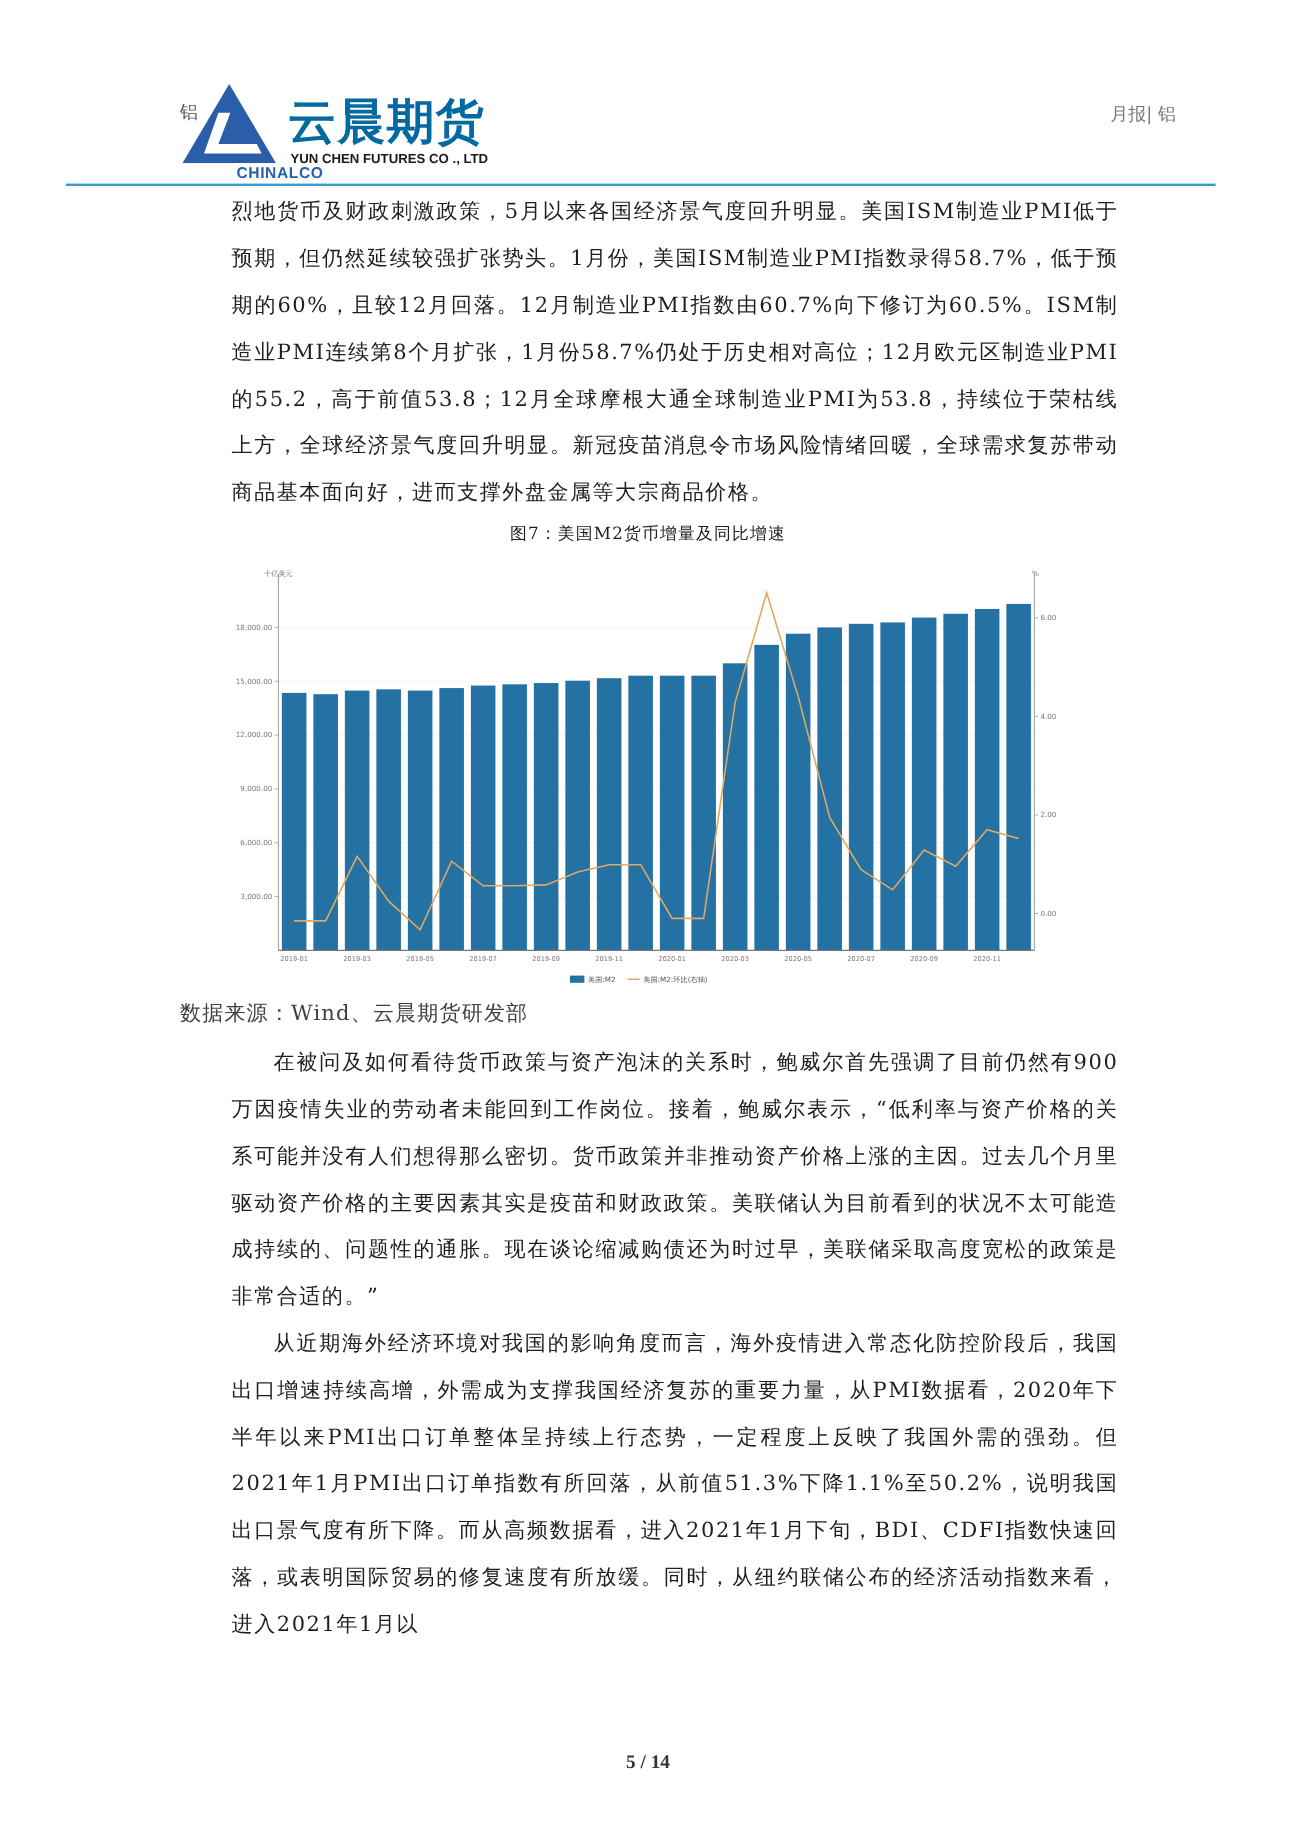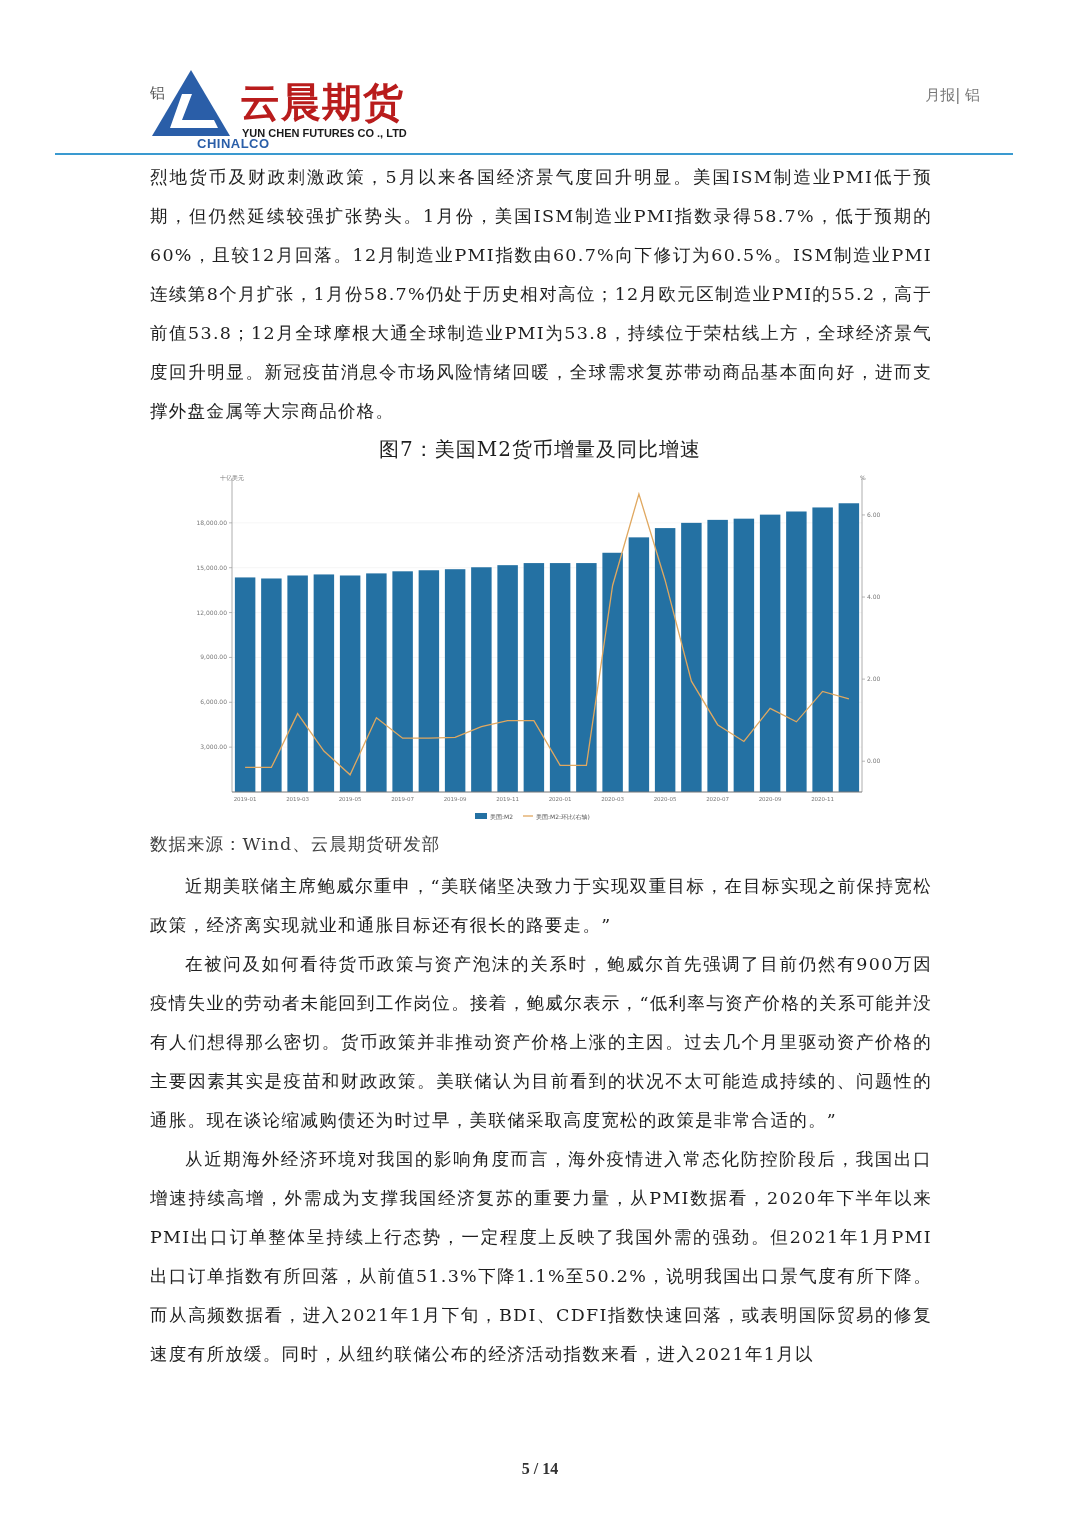--- a/index.html
+++ b/index.html
@@ -3,30 +3,30 @@
 <meta charset="utf-8">
 <style>
   * { box-sizing: border-box; margin: 0; padding: 0; }
   html, body { width: 1080px; height: 1526px; background: #ffffff; }
   body { position: relative; font-family: "DejaVu Sans", "Liberation Sans", sans-serif; color: #222; overflow: hidden; }
 
   .header { position: absolute; left: 0; top: 0; width: 1080px; height: 160px; }
   .logo-small-tag { position: absolute; left: 150px; top: 84px; font-size: 15px; color: #555; }
   .logo-tri { position: absolute; left: 152px; top: 70px; width: 78px; height: 66px; }
   .logo-chinalco { position: absolute; left: 154px; top: 136px; font-size: 13px; font-weight: bold; color: #2a5ea8; letter-spacing: 0.5px; font-family: "Liberation Sans", sans-serif; margin-left: 43px; }
-  .logo-cn { position: absolute; left: 240px; top: 80px; font-size: 40px; font-weight: bold; color: #b91c1c; letter-spacing: 1px; line-height: 44px; }
+  .logo-cn { position: absolute; left: 240px; top: 80px; font-size: 40px; font-weight: bold; color: #0369a1; letter-spacing: 1px; line-height: 44px; }
   .logo-en { position: absolute; left: 242px; top: 127px; font-size: 11px; font-weight: bold; color: #1a1a1a; font-family: "Liberation Sans", sans-serif; }
   .header-right { position: absolute; right: 100px; top: 86px; font-size: 15px; color: #777; }
   .header-line { position: absolute; left: 55px; top: 153px; width: 958px; height: 2px; background: #3a9ad0; }
 
   .body-text { position: absolute; left: 150px; width: 782px; font-size: 17.5px; line-height: 39px; color: #1e1e1e; font-family: "DejaVu Serif", "Liberation Serif", serif; text-align: justify; letter-spacing: 1.3px; }
-  .para { text-indent: 0; }
+  .para { text-indent: 0; margin-left: 43px; }
   .para.indent { text-indent: 2em; }
 
-  .fig-caption { position: absolute; left: 0; width: 1080px; top: 436px; text-align: center; font-size: 20px; color: #1e1e1e; font-family: "DejaVu Serif", "Liberation Serif", serif; letter-spacing: 1px; }
+  .fig-caption { position: absolute; left: 0; width: 1080px; top: 436px; text-align: center; font-size: 14px; color: #1e1e1e; font-family: "DejaVu Serif", "Liberation Serif", serif; letter-spacing: 1px; }
 
   .chart-wrap { position: absolute; left: 180px; top: 466px; width: 720px; height: 362px; }
   .chart-wrap svg { width: 100%; height: 100%; }
 
   .source { position: absolute; left: 150px; top: 832px; font-size: 17.5px; font-family: "DejaVu Serif", "Liberation Serif", serif; color: #404040; letter-spacing: 1px; }
 
   .page-num { position: absolute; left: 0; width: 1080px; top: 1424px; text-align: center; font-size: 16px; font-weight: bold; color: #333; font-family: "Liberation Serif", serif; margin-top: 36px; }
 </style>
 </head>
 <body>
@@ -123,18 +123,17 @@
       <rect x="295" y="347" width="12" height="6" fill="#2471a3"></rect>
       <text x="310" y="352.5" font-size="6" fill="#555" font-family="DejaVu Sans, sans-serif">美国:M2</text>
       <line x1="343" x2="353" y1="350" y2="350" stroke="#e0a860" stroke-width="1.3"></line>
       <text x="356" y="352.5" font-size="6" fill="#555" font-family="DejaVu Sans, sans-serif">美国:M2:环比(右轴)</text>
     </svg>
 </div>
 
 <div class="source">数据来源：Wind、云晨期货研发部</div>
 
 <div class="body-text" style="top:867px;">
-  <p class="para indent">近期美联储主席鲍威尔重申，“美联储坚决致力于实现双重目标，在目标实现之前保持宽松政策，经济离实现就业和通胀目标还有很长的路要走。”</p>
   <p class="para indent">在被问及如何看待货币政策与资产泡沫的关系时，鲍威尔首先强调了目前仍然有900万因疫情失业的劳动者未能回到工作岗位。接着，鲍威尔表示，“低利率与资产价格的关系可能并没有人们想得那么密切。货币政策并非推动资产价格上涨的主因。过去几个月里驱动资产价格的主要因素其实是疫苗和财政政策。美联储认为目前看到的状况不太可能造成持续的、问题性的通胀。现在谈论缩减购债还为时过早，美联储采取高度宽松的政策是非常合适的。”</p>
   <p class="para indent">从近期海外经济环境对我国的影响角度而言，海外疫情进入常态化防控阶段后，我国出口增速持续高增，外需成为支撑我国经济复苏的重要力量，从PMI数据看，2020年下半年以来PMI出口订单整体呈持续上行态势，一定程度上反映了我国外需的强劲。但2021年1月PMI出口订单指数有所回落，从前值51.3%下降1.1%至50.2%，说明我国出口景气度有所下降。而从高频数据看，进入2021年1月下旬，BDI、CDFI指数快速回落，或表明国际贸易的修复速度有所放缓。同时，从纽约联储公布的经济活动指数来看，进入2021年1月以</p>
 </div>
 
 <div class="page-num">5 / 14</div>
 
 </body></html>

